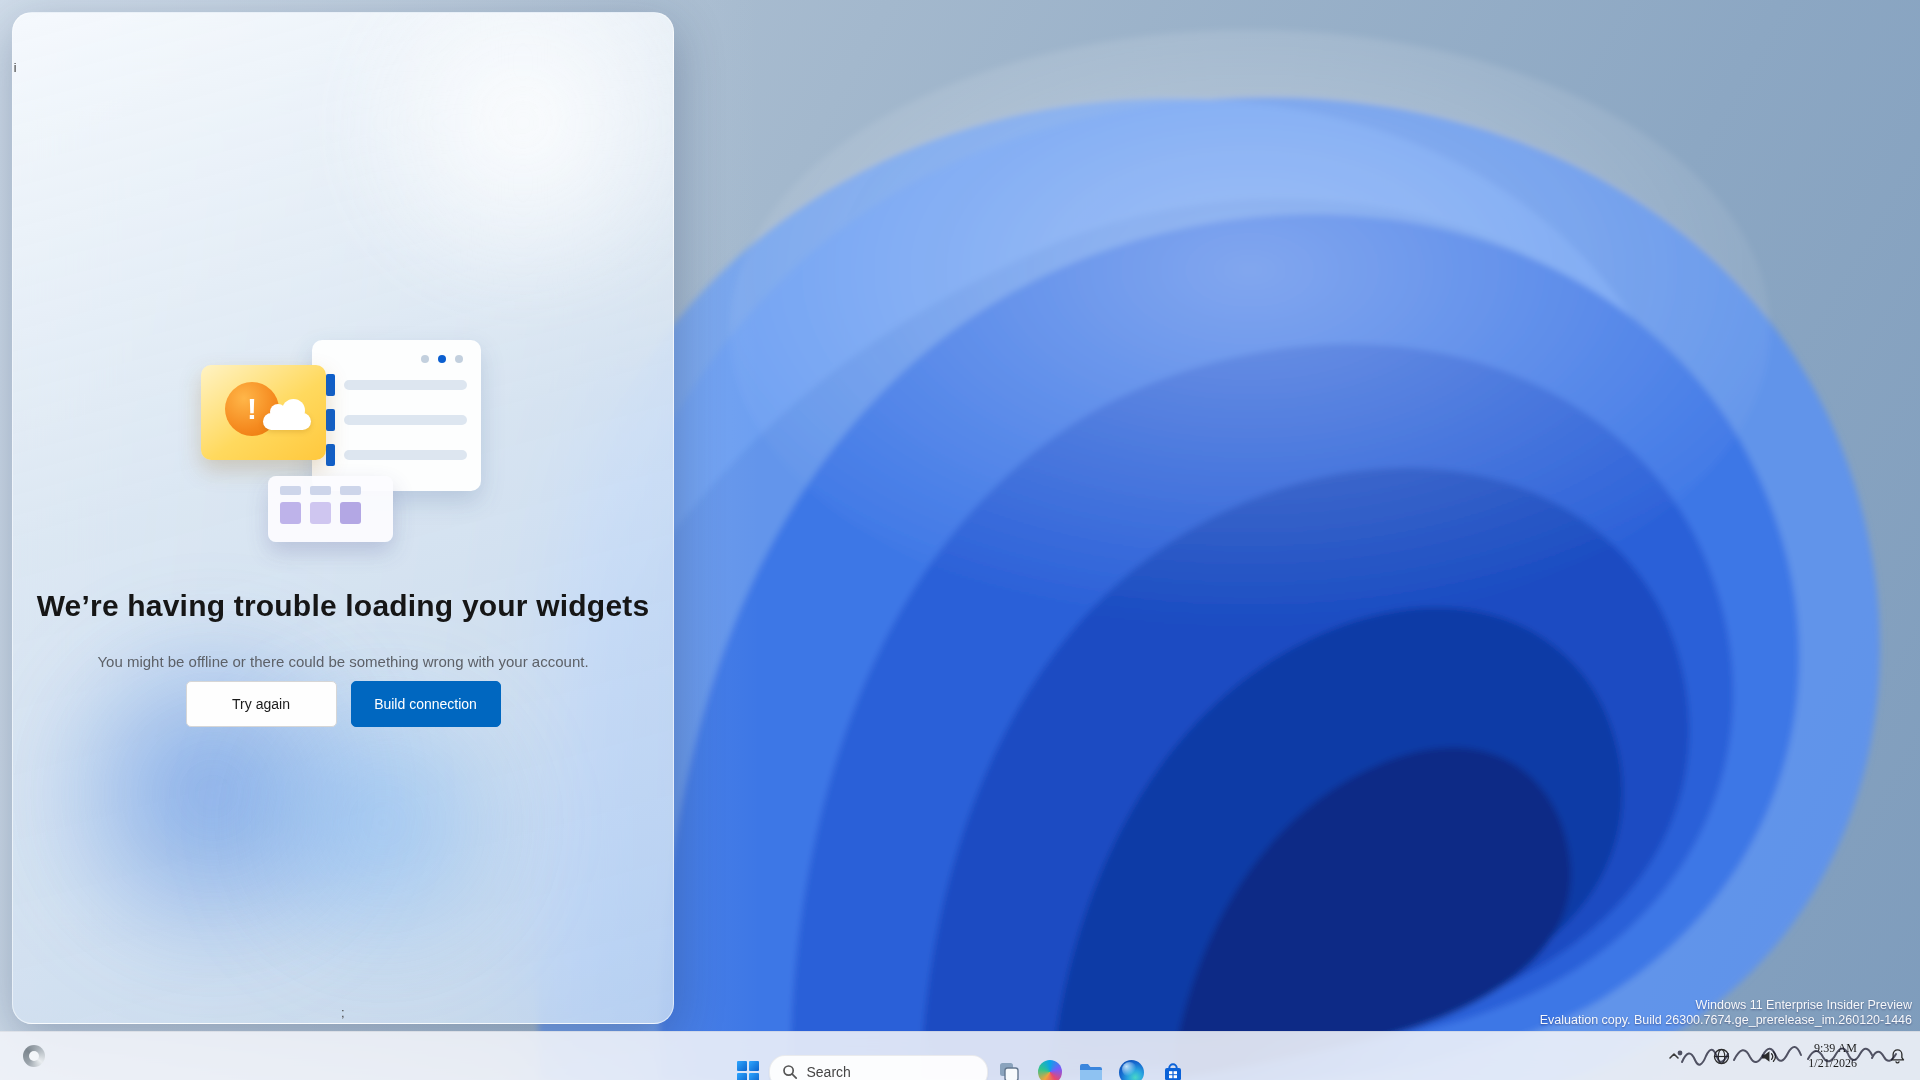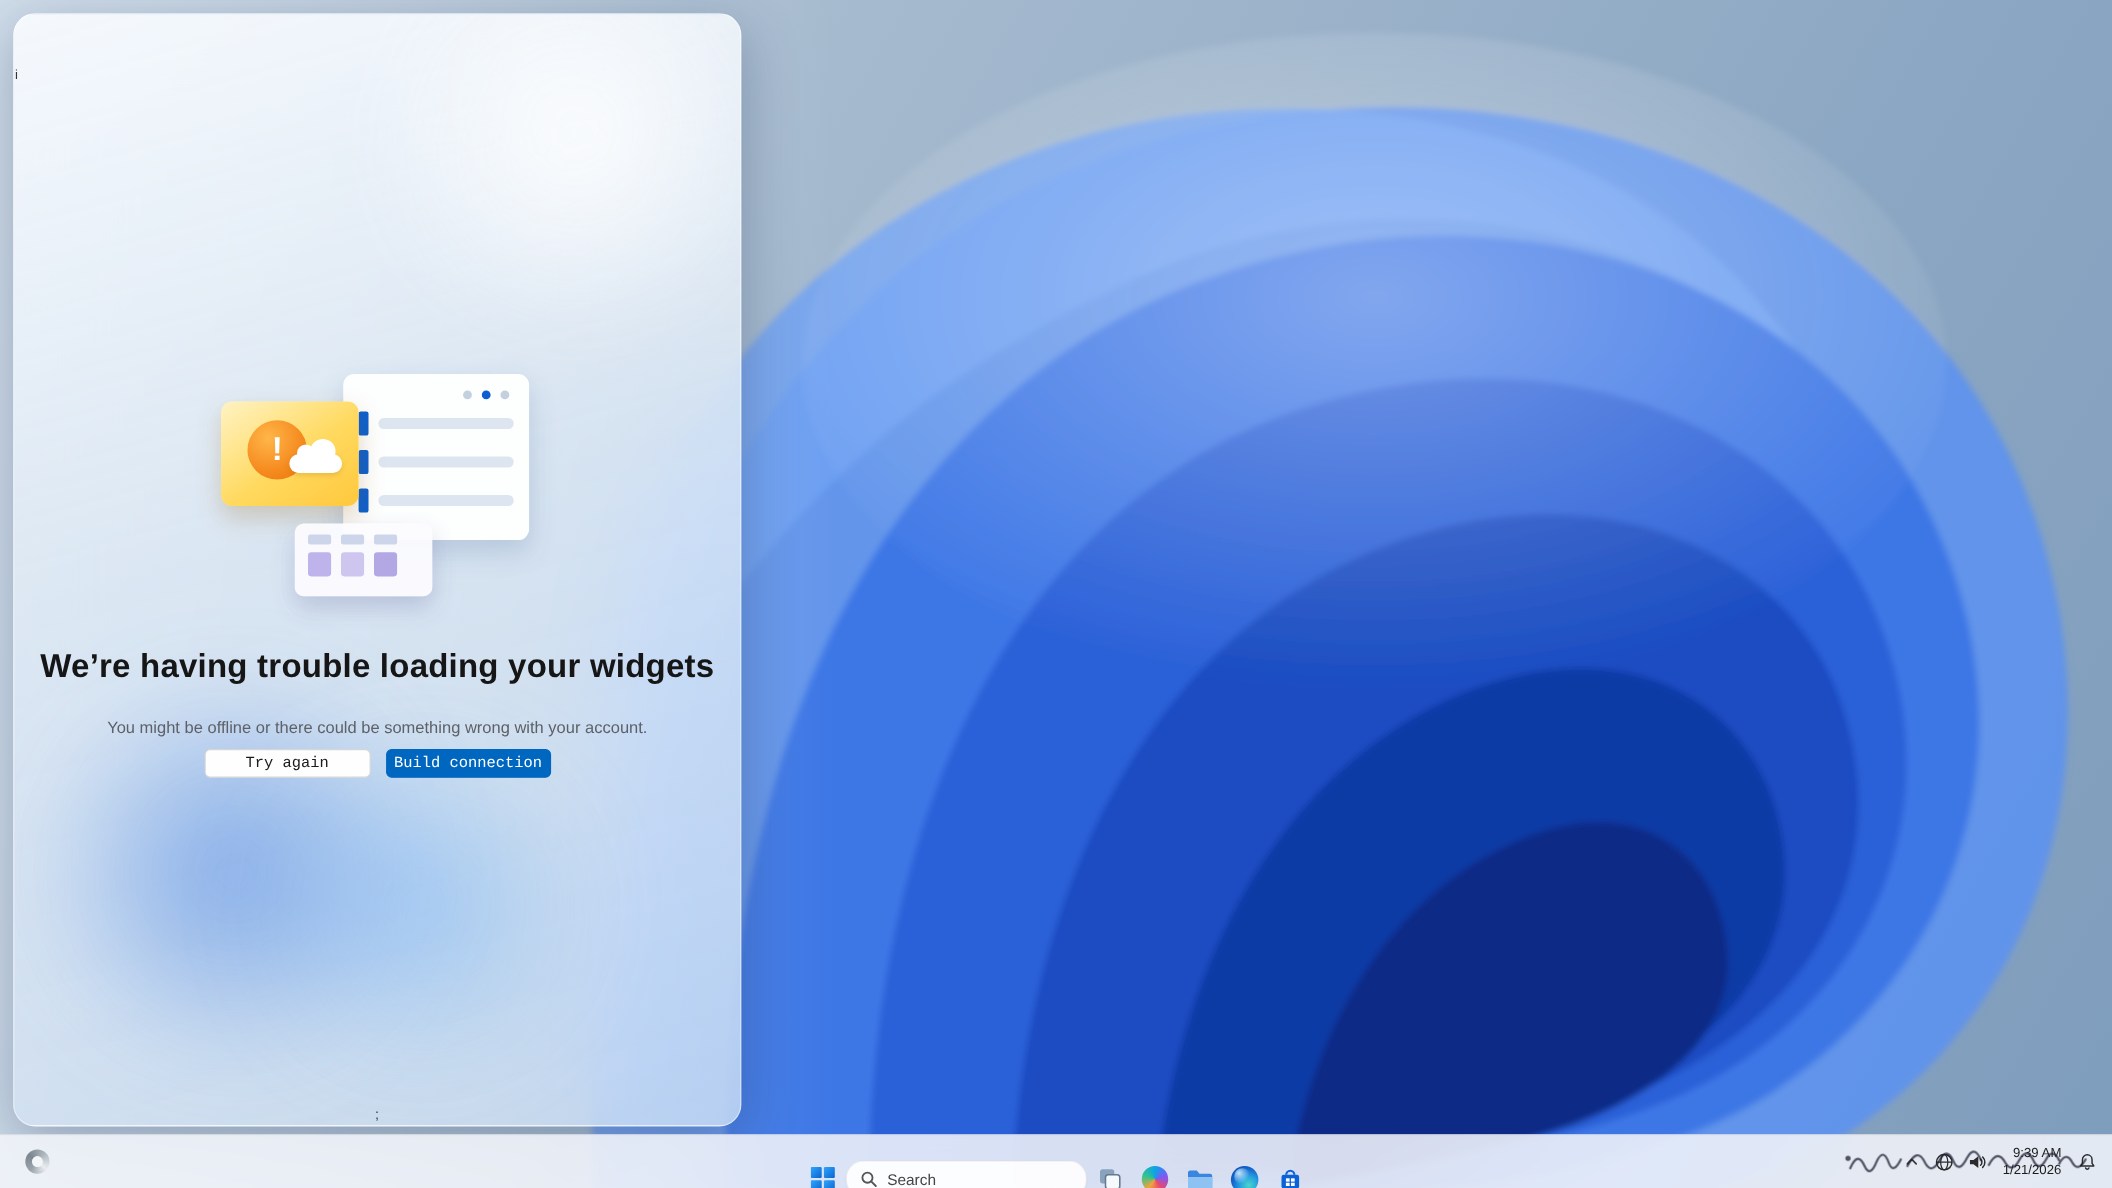--- a/index.html
+++ b/index.html
@@ -59,37 +59,37 @@
   .grow1 span{width:21px;height:9px;border-radius:2px;background:#cdd5ea;}
   .grow2{display:flex;gap:9px;padding:0 12px;}
   .grow2 span{width:21px;height:22px;border-radius:3px;}
   .t1{background:#beb3ea;} .t2{background:#cfc6f0;} .t3{background:#b3a7e4;}
 
   .panel-title{position:absolute;top:576px;left:20px;right:20px;text-align:center;
     font-size:30px;font-weight:700;color:#161616;letter-spacing:.2px;}
   .panel-sub{position:absolute;top:628px;left:30px;right:30px;text-align:center;
     font-size:15px;color:#5d6168;margin-top:12px;}
   .btn-row{position:absolute;top:668px;left:0;right:0;display:flex;justify-content:center;gap:14px;}
-  .btn{height:26px;border-radius:5px;font-size:14px;font-family:Liberation Mono, monospace;cursor:pointer;}
+  .btn{height:46px;border-radius:5px;font-size:14px;font-family:Liberation Sans, sans-serif;cursor:pointer;}
   .btn-secondary{width:151px;background:#fefefe;border:1px solid #d6d6d6;color:#1b1b1b;}
   .btn-primary{width:150px;background:#0067c0;border:1px solid #0067c0;color:#ffffff;}
 
   
   .watermark{position:absolute;right:8px;bottom:52px;z-index:5;text-align:right;
     color:rgba(255,255,255,.95);font-size:12.5px;line-height:15px;
     text-shadow:0 1px 2px rgba(0,0,60,.4);}
 
   
   .taskbar{position:absolute;left:0;bottom:0;width:1920px;height:48px;z-index:20;
     background:rgba(241,244,249,.88);backdrop-filter:blur(30px);
     border-top:1px solid rgba(0,0,0,.06);}
   .tb-left{position:absolute;left:14px;top:0;height:48px;display:flex;align-items:center;}
   .tb-center{position:absolute;left:0;right:0;top:16px;height:48px;display:flex;
     align-items:center;justify-content:center;gap:1px;}
-  .tb-right{position:absolute;right:8px;top:0;height:48px;display:flex;align-items:center;gap:0;}
+  .tb-right{position:absolute;right:8px;top:0;height:48px;display:flex;align-items:center;gap:17px;font-family:Liberation Serif, serif;}
   .tb-btn{width:40px;height:40px;border:none;background:transparent;border-radius:5px;
     display:flex;align-items:center;justify-content:center;cursor:pointer;padding:0;}
   .tray-btn{width:30px;height:36px;border:none;background:transparent;border-radius:4px;
     display:flex;align-items:center;justify-content:center;cursor:pointer;padding:0;}
 
   .spinner{position:relative;width:22px;height:22px;border-radius:50%;
     background:conic-gradient(from 40deg,#aeb6bd,#e9edf0,#9aa3ab,#7c868e,#aeb6bd);}
   .spinner::after{content:"";position:absolute;left:6px;top:6px;width:10px;height:10px;
     border-radius:50%;background:#f3f6f9;}
 
@@ -130,20 +130,24 @@
       <path d="M 660 1080 C 650 720 780 380 1080 260 C 1360 148 1660 250 1760 480 C 1850 680 1780 890 1600 1000 C 1420 1105 1100 1100 660 1080 Z" fill="#3e77e6"></path>
       <path d="M 790 1080 C 790 780 900 480 1160 380 C 1400 288 1640 380 1710 570 C 1775 740 1700 910 1540 990 C 1380 1068 1060 1090 790 1080 Z" fill="#2a60d8"></path>
       <path d="M 920 1080 C 930 830 1030 590 1250 500 C 1450 418 1640 500 1680 660 C 1720 810 1630 940 1470 1000 C 1320 1055 1080 1080 920 1080 Z" fill="#1a4cc2"></path>
       <path d="M 1050 1080 C 1070 880 1160 700 1330 630 C 1480 568 1600 640 1620 760 C 1640 880 1550 970 1410 1010 C 1290 1045 1140 1070 1050 1080 Z" fill="#0e3aa6"></path>
       <path d="M 1170 1080 C 1190 940 1260 810 1390 760 C 1490 722 1560 775 1570 860 C 1580 945 1500 1005 1390 1035 C 1310 1056 1220 1072 1170 1080 Z" fill="#082a86"></path>
       <ellipse cx="1250" cy="330" rx="520" ry="300" fill="url(#glow)"></ellipse>
     </g>
   </svg>
   <div class="haze"></div>
 
+  <div class="watermark">
+    <div>Windows 11 Enterprise Insider Preview</div>
+    <div>Evaluation copy. Build 26300.7674.ge_prerelease_im.260120-1446</div>
+  </div>
 
   <div class="widgets-panel">
     <div class="blob blob-top"></div>
     <div class="blob blob-blue"></div>
     <div class="blob blob-cyan"></div>
 
     <div class="stray-top">ii</div>
 
     <div class="illus">
       <div class="card list-card">

